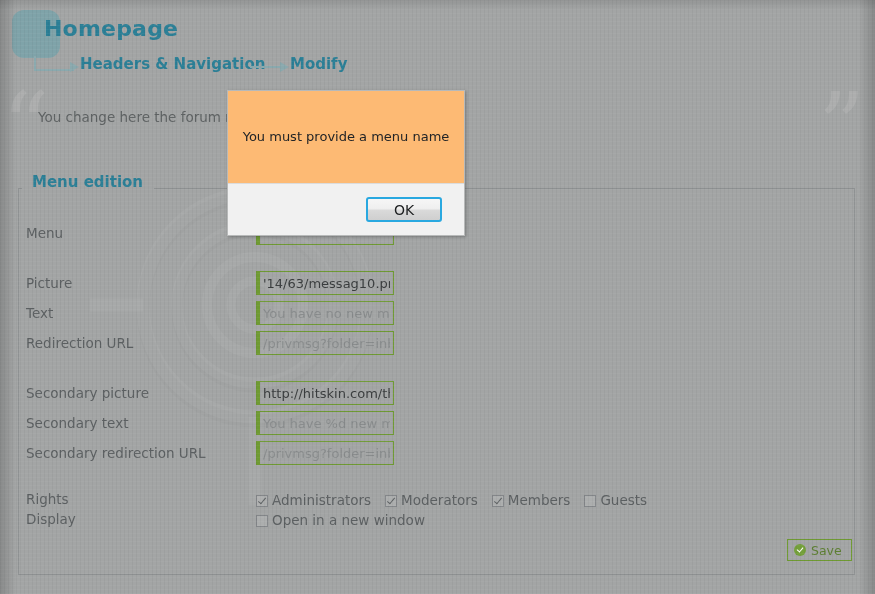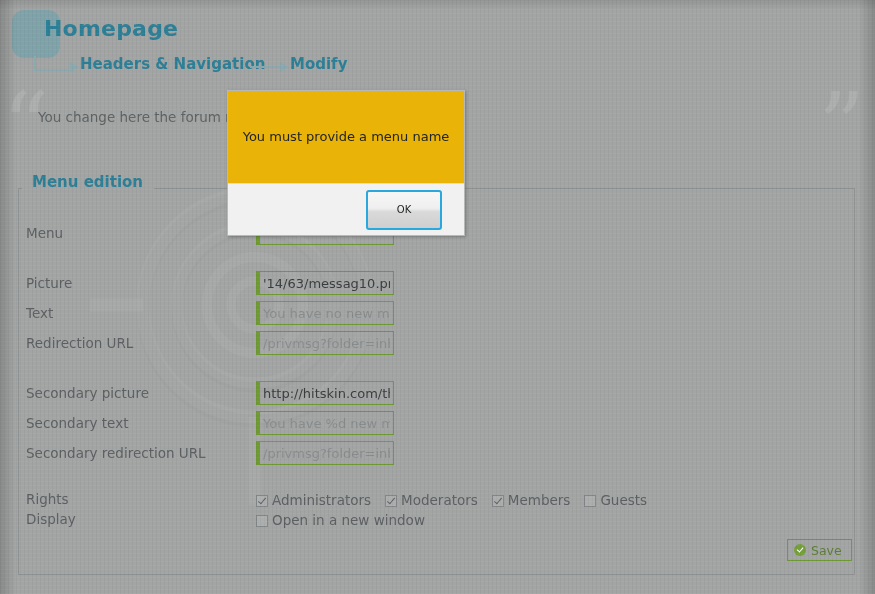--- a/index.html
+++ b/index.html
@@ -281,48 +281,48 @@
     box-sizing: border-box;
     display: flex;
     flex-direction: column;
     z-index: 50;
   }
   #dialog-body {
     flex: 1;
     display: flex;
     align-items: center;
     justify-content: center;
-    background: #eab308;
+    background: #fdba74;
     padding: 0 14px;
   }
   #dialog-message {
     font-size: 13px;
     color: #222426;
     text-align: center;
     line-height: 1.4;
   }
   #dialog-footer {
     height: 52px;
     background: #f1f1f1;
     border-top: 1px solid #dcdcdc;
     display: flex;
     align-items: center;
     justify-content: flex-end;
     padding-right: 22px;
     box-sizing: border-box;
   }
   #ok-button {
     width: 76px;
-    height: 40px;
+    height: 25px;
     box-sizing: border-box;
     border: 2px solid #29a8e0;
     border-radius: 3px;
     background: linear-gradient(to bottom, #f6f6f6 0%, #efefef 45%, #d9d9d9 55%, #cfcfcf 100%);
     font-family: "DejaVu Sans", sans-serif;
-    font-size: 10px;
+    font-size: 14px;
     color: #1d1f20;
     cursor: pointer;
     padding: 0;
   }
 </style>
 </head>
 <body>
 
 <div id="page">
 

